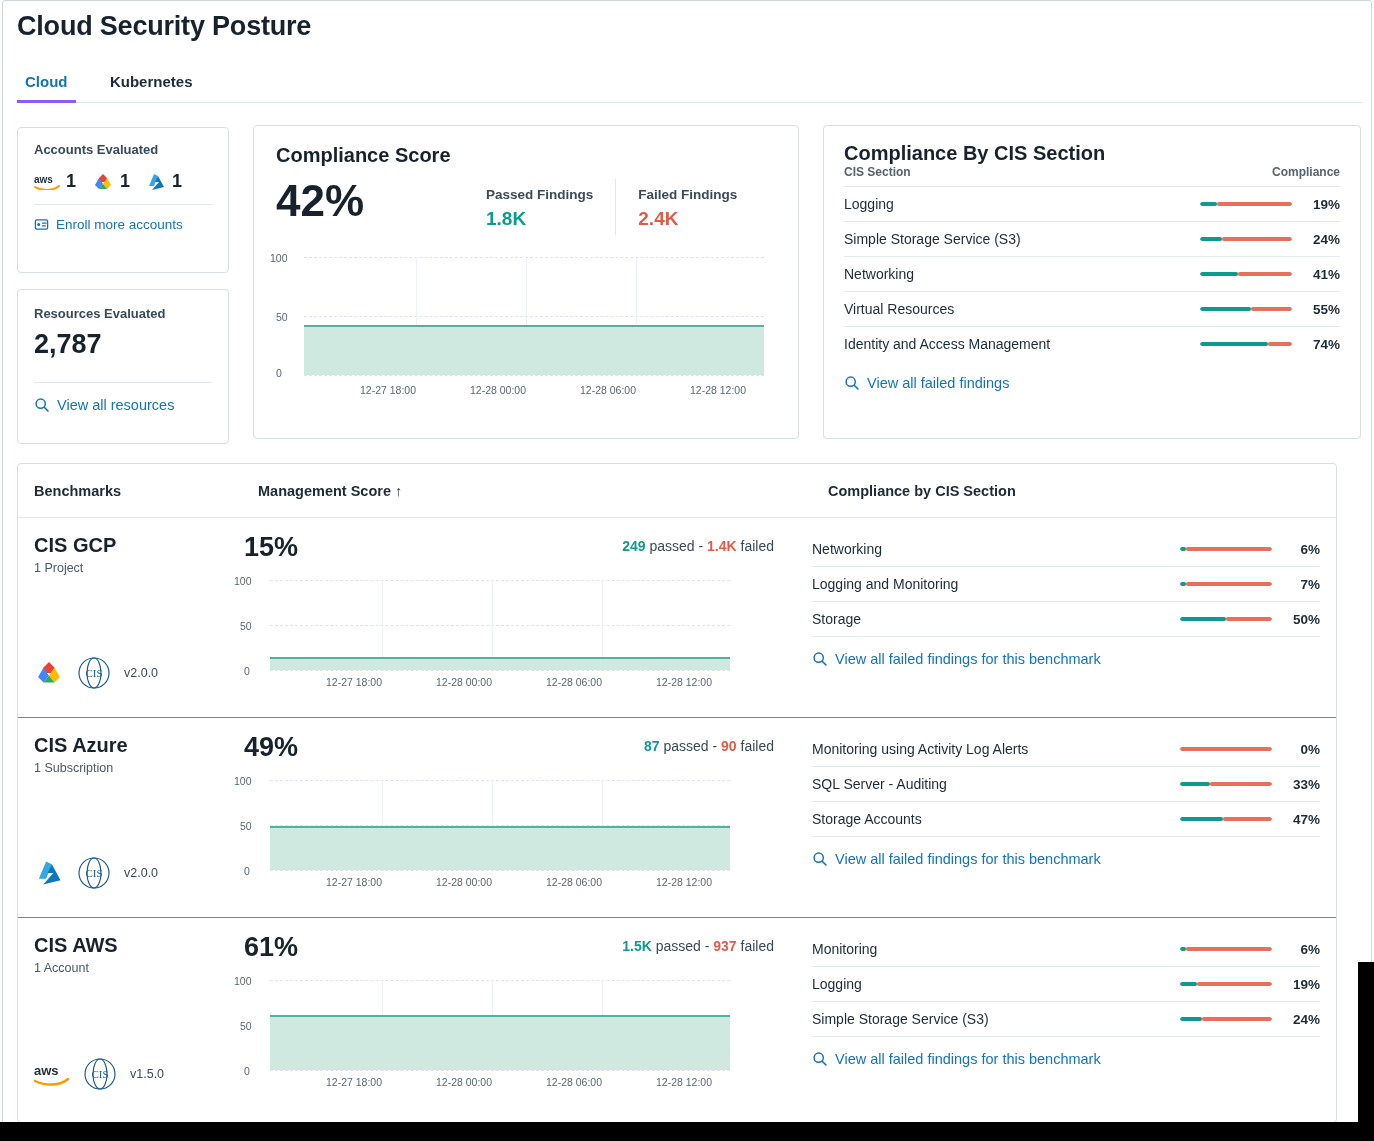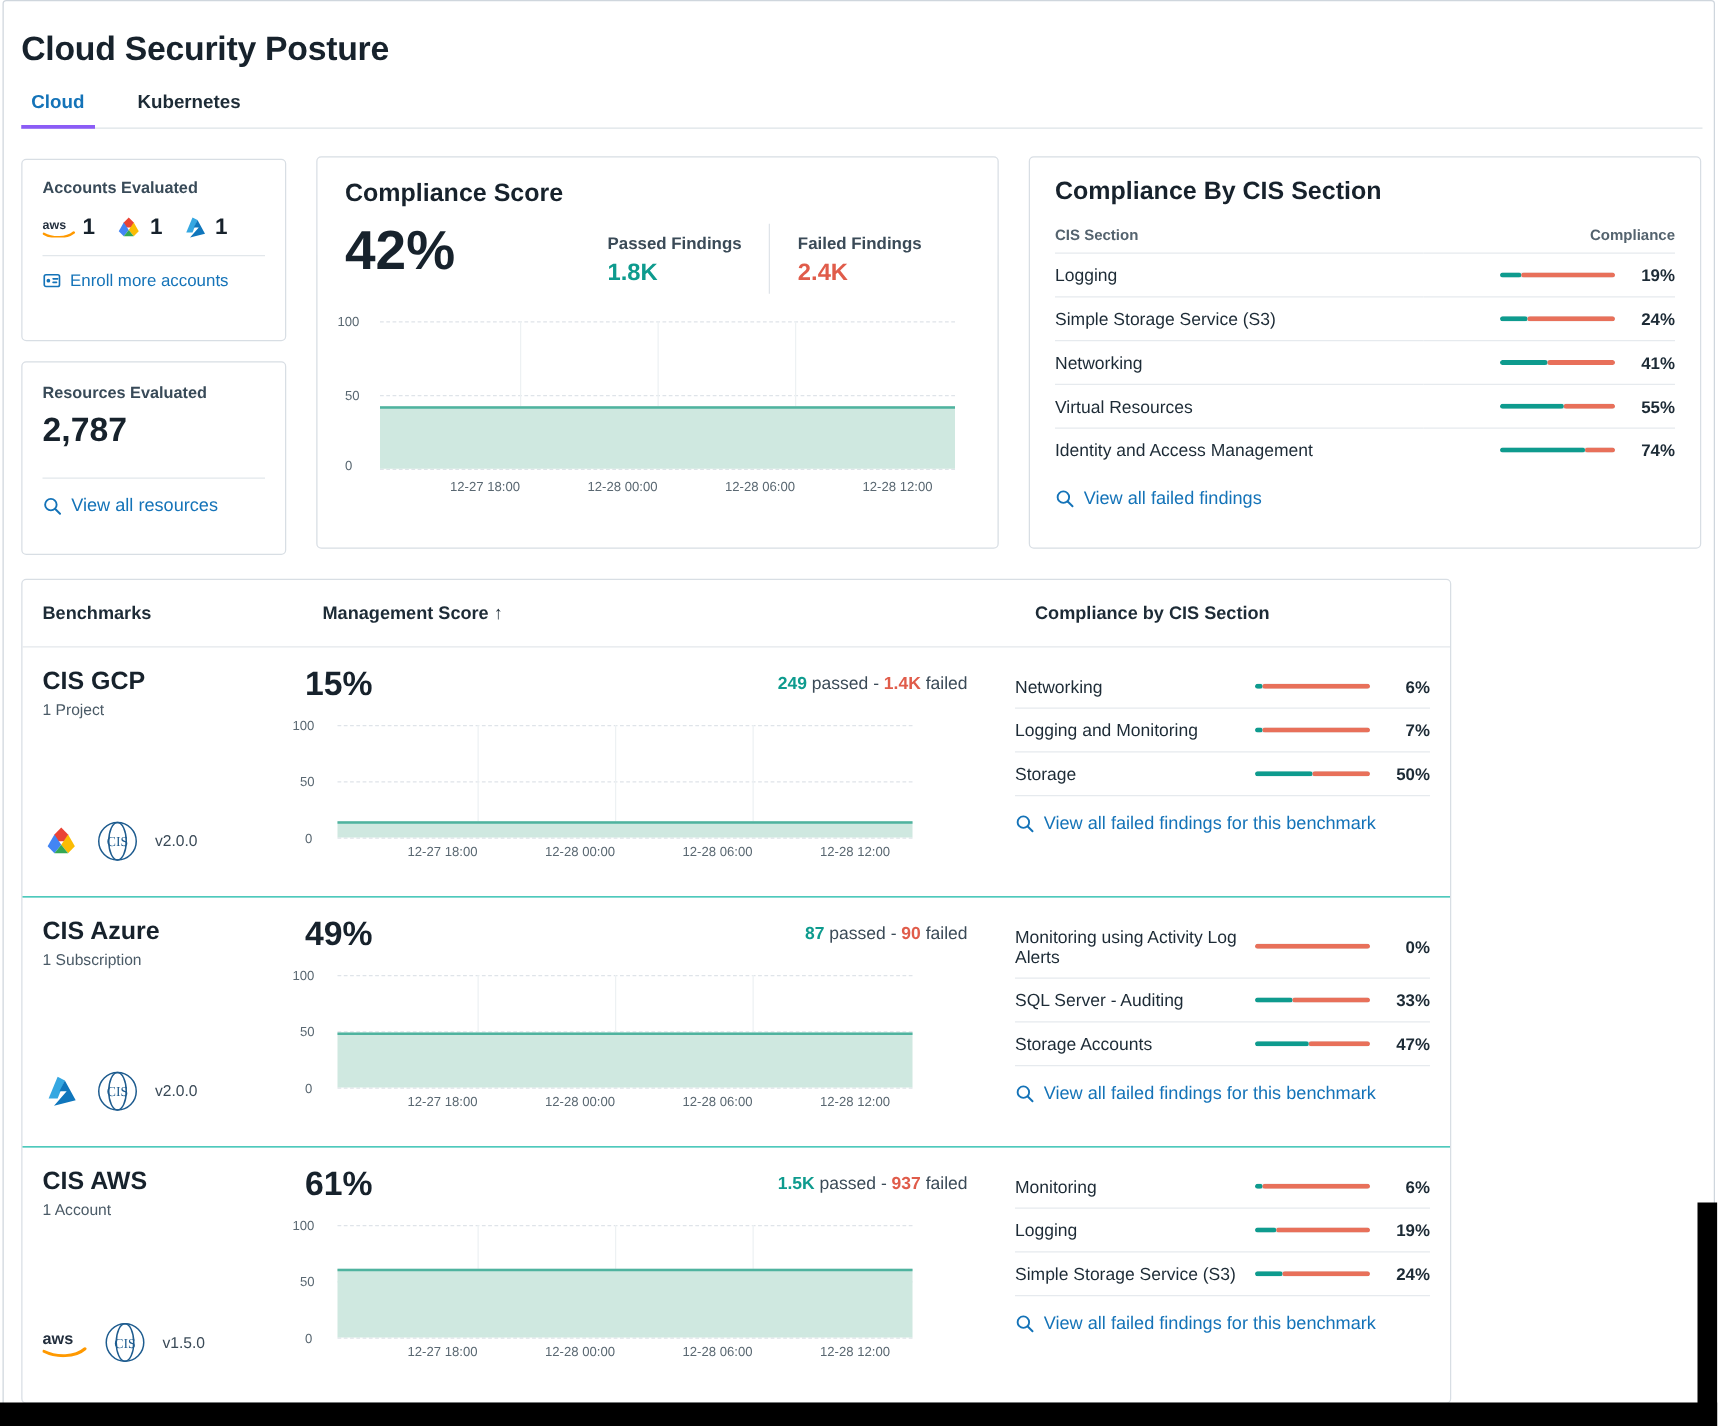--- a/index.html
+++ b/index.html
@@ -23,21 +23,21 @@
     background: #fff;
     overflow: hidden;
   }
   .blackbar-bottom {
     position: absolute; left: 0; top: 1122px; width: 1374px; height: 19px; background: #000;
   }
   .blackbar-right {
     position: absolute; left: 1358px; top: 962px; width: 16px; height: 179px; background: #000;
   }
   .title {
-    position: absolute; left: 14px; top: 23px;
+    position: absolute; left: 14px; top: 10px;
     font-size: 27px; font-weight: bold; letter-spacing: -0.2px;
     color: #17222c;
   }
   .tabs {
     position: absolute; left: 14px; top: 68px; width: 1345px;
     border-bottom: 1px solid #dde3e8;
     height: 34px;
   }
   .tab {
     display: inline-block;
@@ -107,21 +107,21 @@
     font-size: 14px; color: #1d2b36;
     padding: 9px 0; border-top: 1px solid #e6eaee;
   }
   .bar-wrap { display: flex; align-items: center; justify-content: flex-end; gap: 12px; }
   .bar { position: relative; width: 92px; height: 4px; background: #e7ebee; border-radius: 2px; overflow: hidden;}
   .bar i { position: absolute; left: 0; top: 0; height: 4px; background: #0e9b8e; border-radius: 2px;}
   .bar u { position: absolute; top: 0; height: 4px; background: #e8705a; border-radius: 2px; right: 0;}
   .pct { font-size: 13.5px; font-weight: bold; width: 36px; text-align: right; }
 
   
-  #bench-card { left: 14px; top: 462px; width: 1144px; height: 660px; }
+  #bench-card { left: 14px; top: 462px; width: 1320px; height: 660px; }
   .bench-head {
     display: flex; align-items: center;
     border-bottom: 1px solid #e3e8ec;
     height: 54px; padding: 0 16px;
   }
   .bench-head div { font-size: 14.5px; font-weight: bold; color: #1d2b36; }
   .bench-row { display: flex; border-bottom: 1px solid #14b8a6; height: 200px; }
   .bench-row:last-child { border-bottom: none; }
   .bcol-name { width: 224px; padding: 16px 0 0 16px; position: relative; }
   .bname { font-size: 20px; font-weight: bold; color: #17222c; }
@@ -254,21 +254,21 @@
         <div class="xtick" style="left:62px; top:140px; width:100px;">12-27 18:00</div>
         <div class="xtick" style="left:172px; top:140px; width:100px;">12-28 00:00</div>
         <div class="xtick" style="left:282px; top:140px; width:100px;">12-28 06:00</div>
         <div class="xtick" style="left:392px; top:140px; width:100px;">12-28 12:00</div>
       </div>
     </div>
 
     <div class="card" id="cis-card">
       <div style="padding:16px 20px 0 20px;">
         <div class="card-title">Compliance By CIS Section</div>
-        <table class="tbl" style="margin-top:16px;">
+        <table class="tbl" style="margin-top:0;">
           <tbody>
               <tr>
             <th>CIS Section</th>
             <th style="text-align:right;">Compliance</th>
           </tr>
           <tr>
             <td>Logging</td>
             <td>
               <div class="bar-wrap">
                 <div class="bar">

